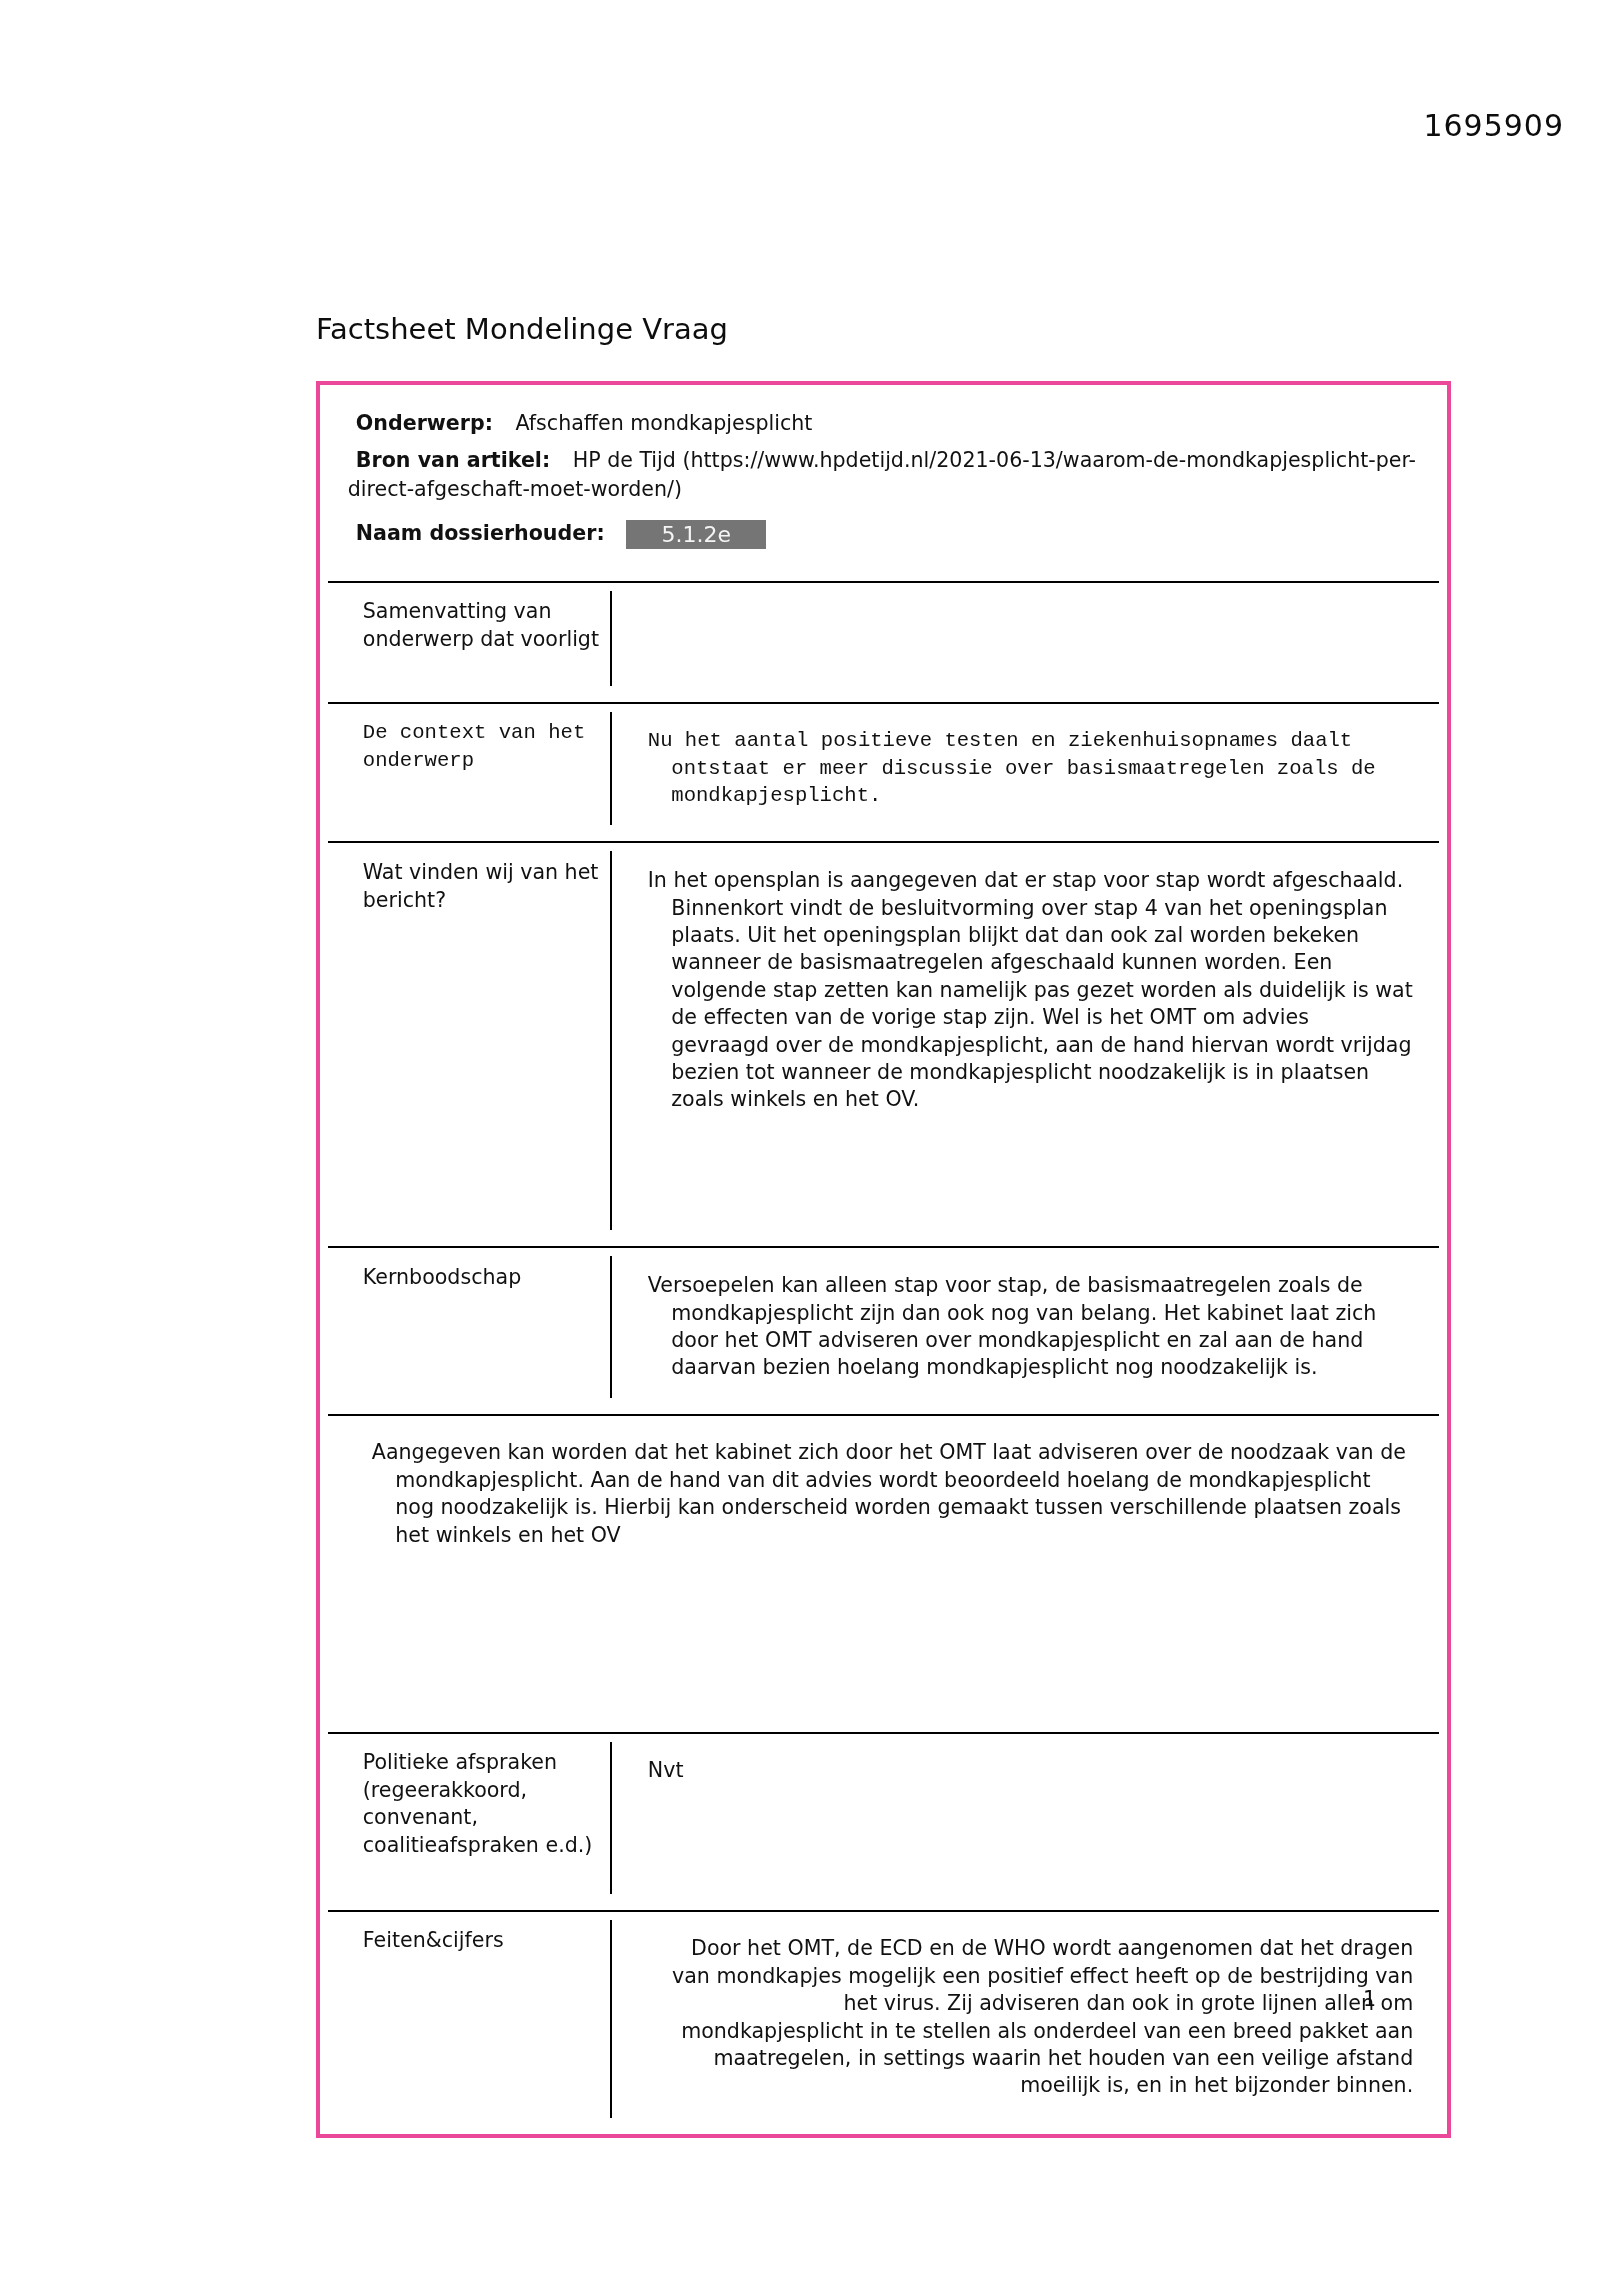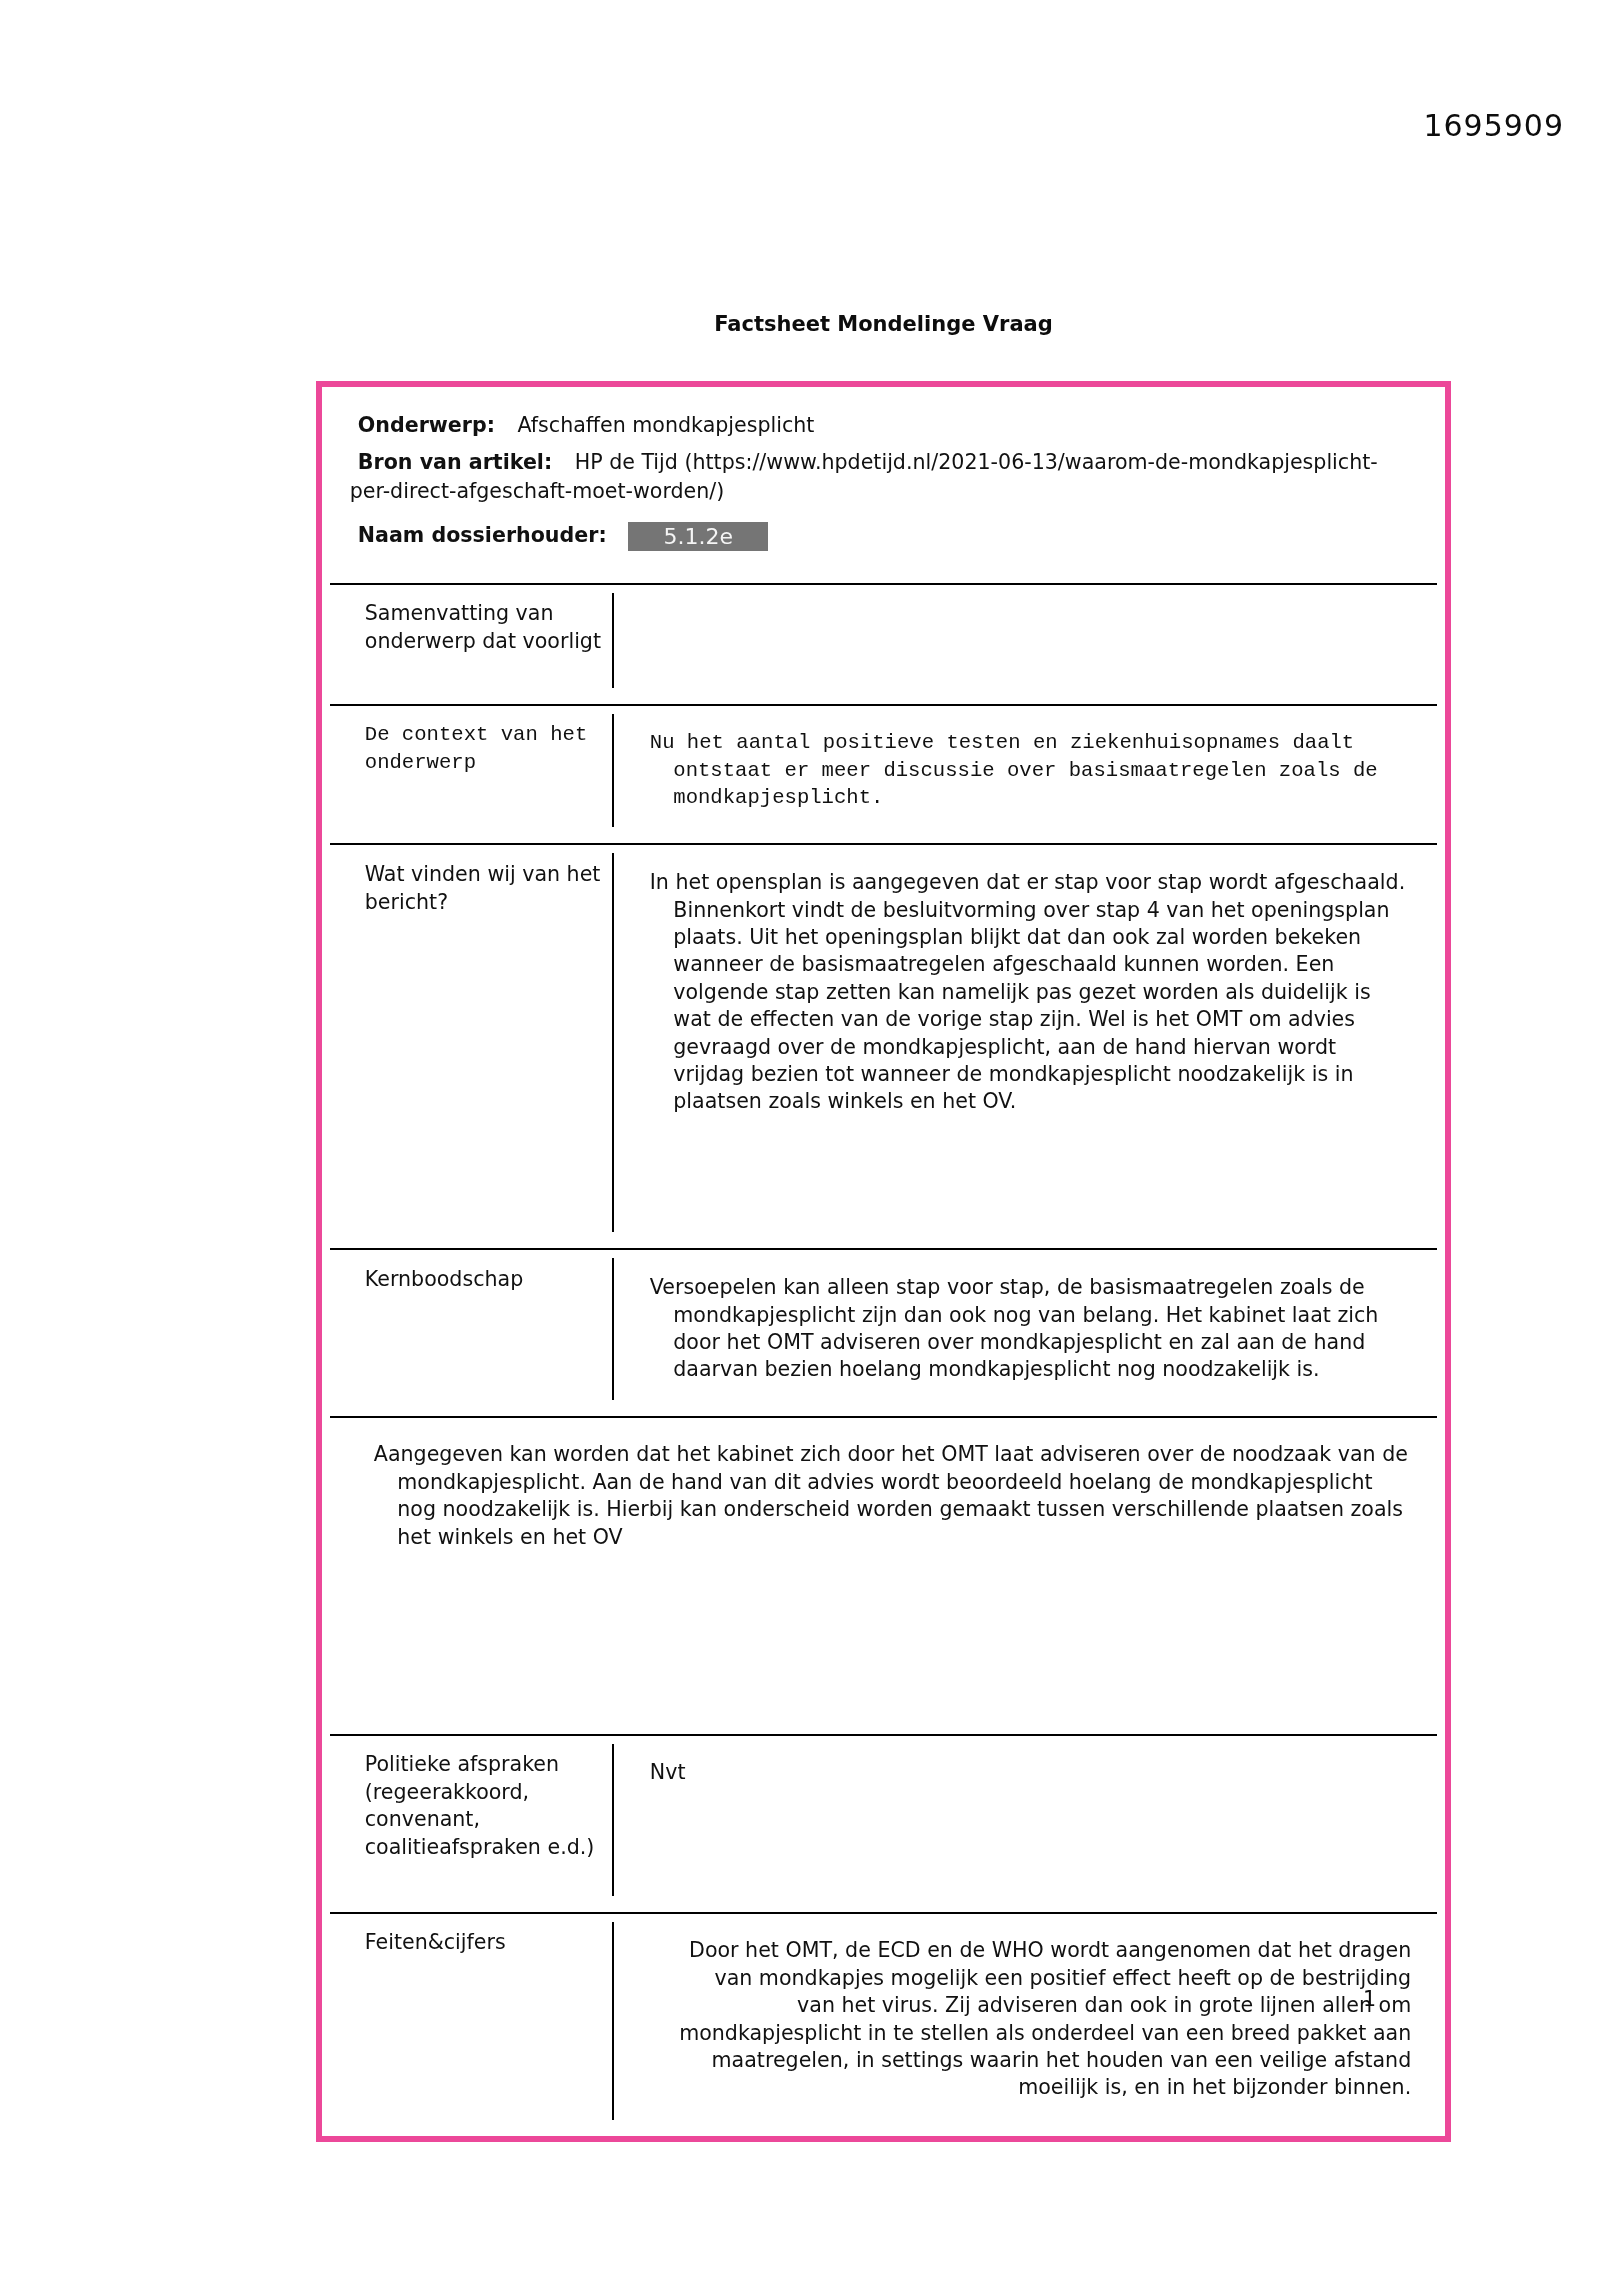--- a/index.html
+++ b/index.html
@@ -21,32 +21,32 @@
     font-size: 30px;
     letter-spacing: 1px;
     color: #0d0d0d;
   }
 
   .doc-title {
     position: absolute;
     top: 280px;
     left: 284px;
     width: 1135px;
-    text-align: center;
-    font-size: 21px;
-    font-weight: bold;
+    text-align: left;
+    font-size: 29px;
+    font-weight: normal;
     color: #0d0d0d;
   }
 
   .tbl {
     position: absolute;
     left: 284px;
     top: 349px;
     width: 1135px;
-    border: 6px solid #ec4899;
+    border: 4px solid #ec4899;
     font-size: 20.6px;
     line-height: 27.4px;
   }
 
   .tr { display: flex; border-top: 2px solid #000000; padding-left: 16px; }
   .tr:first-child { border-top: none; }
 
   .tr-header {
     display: block;
     padding: 7.8px 11.8px 7.8px 11.8px;

